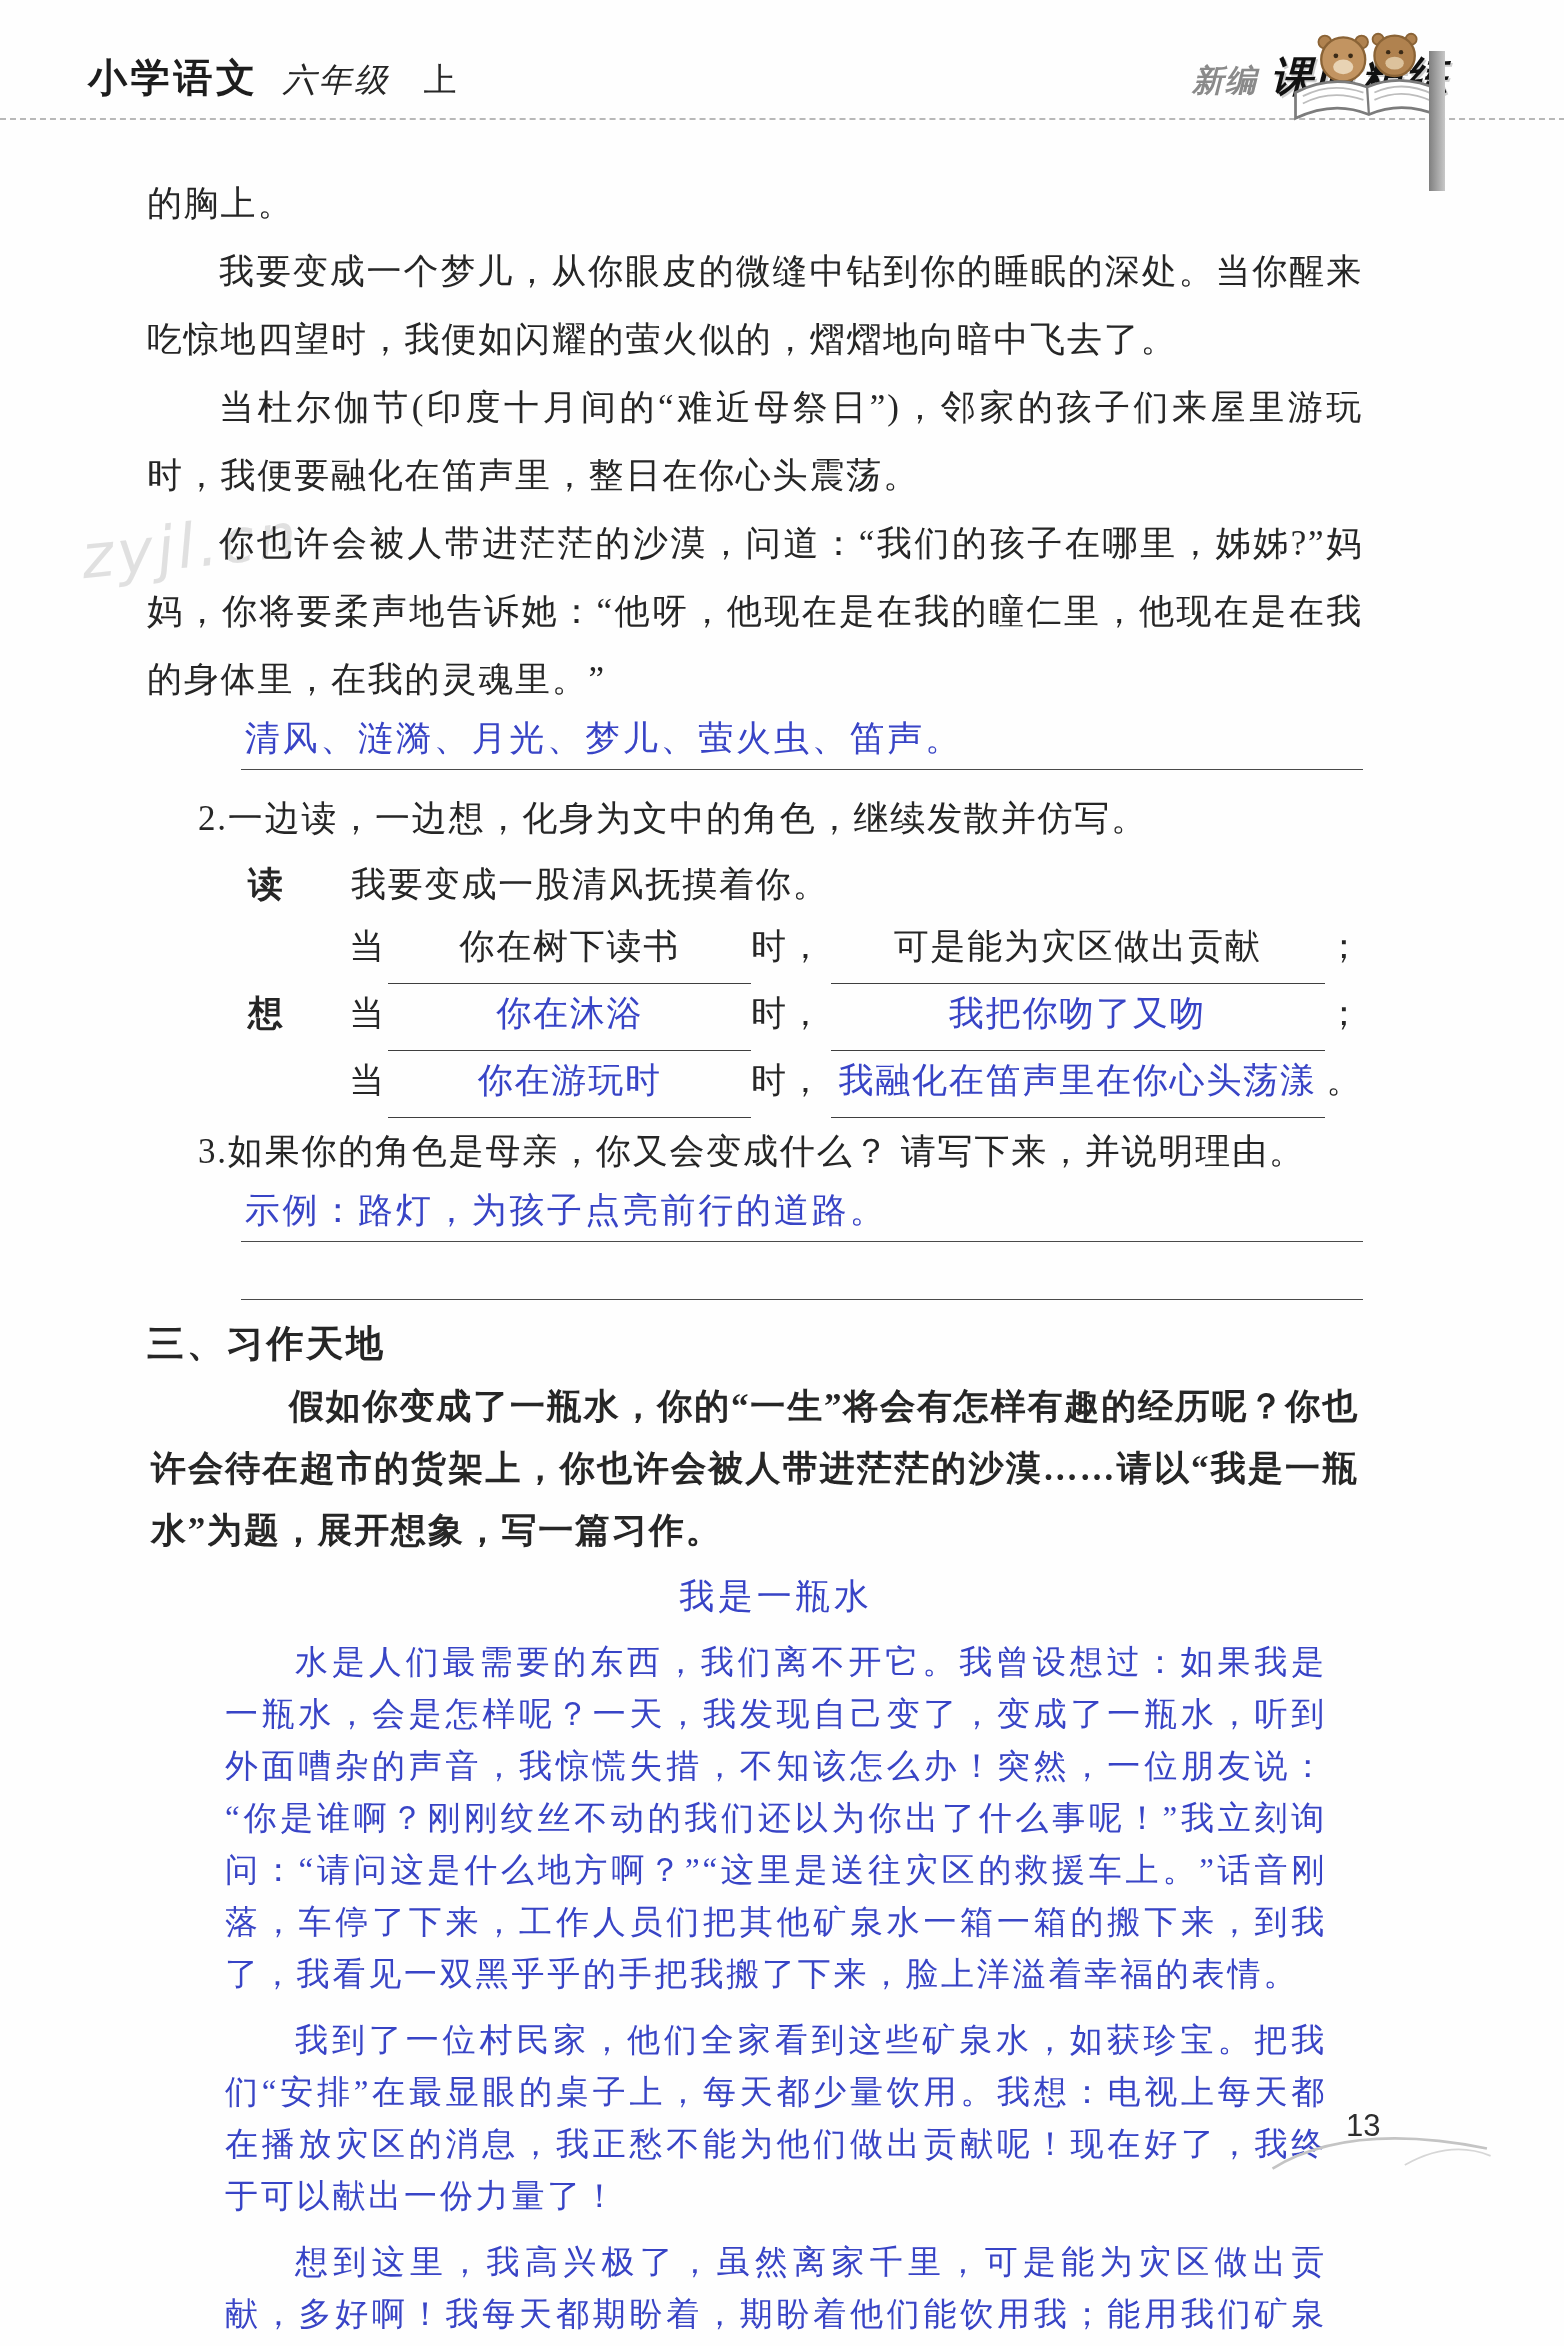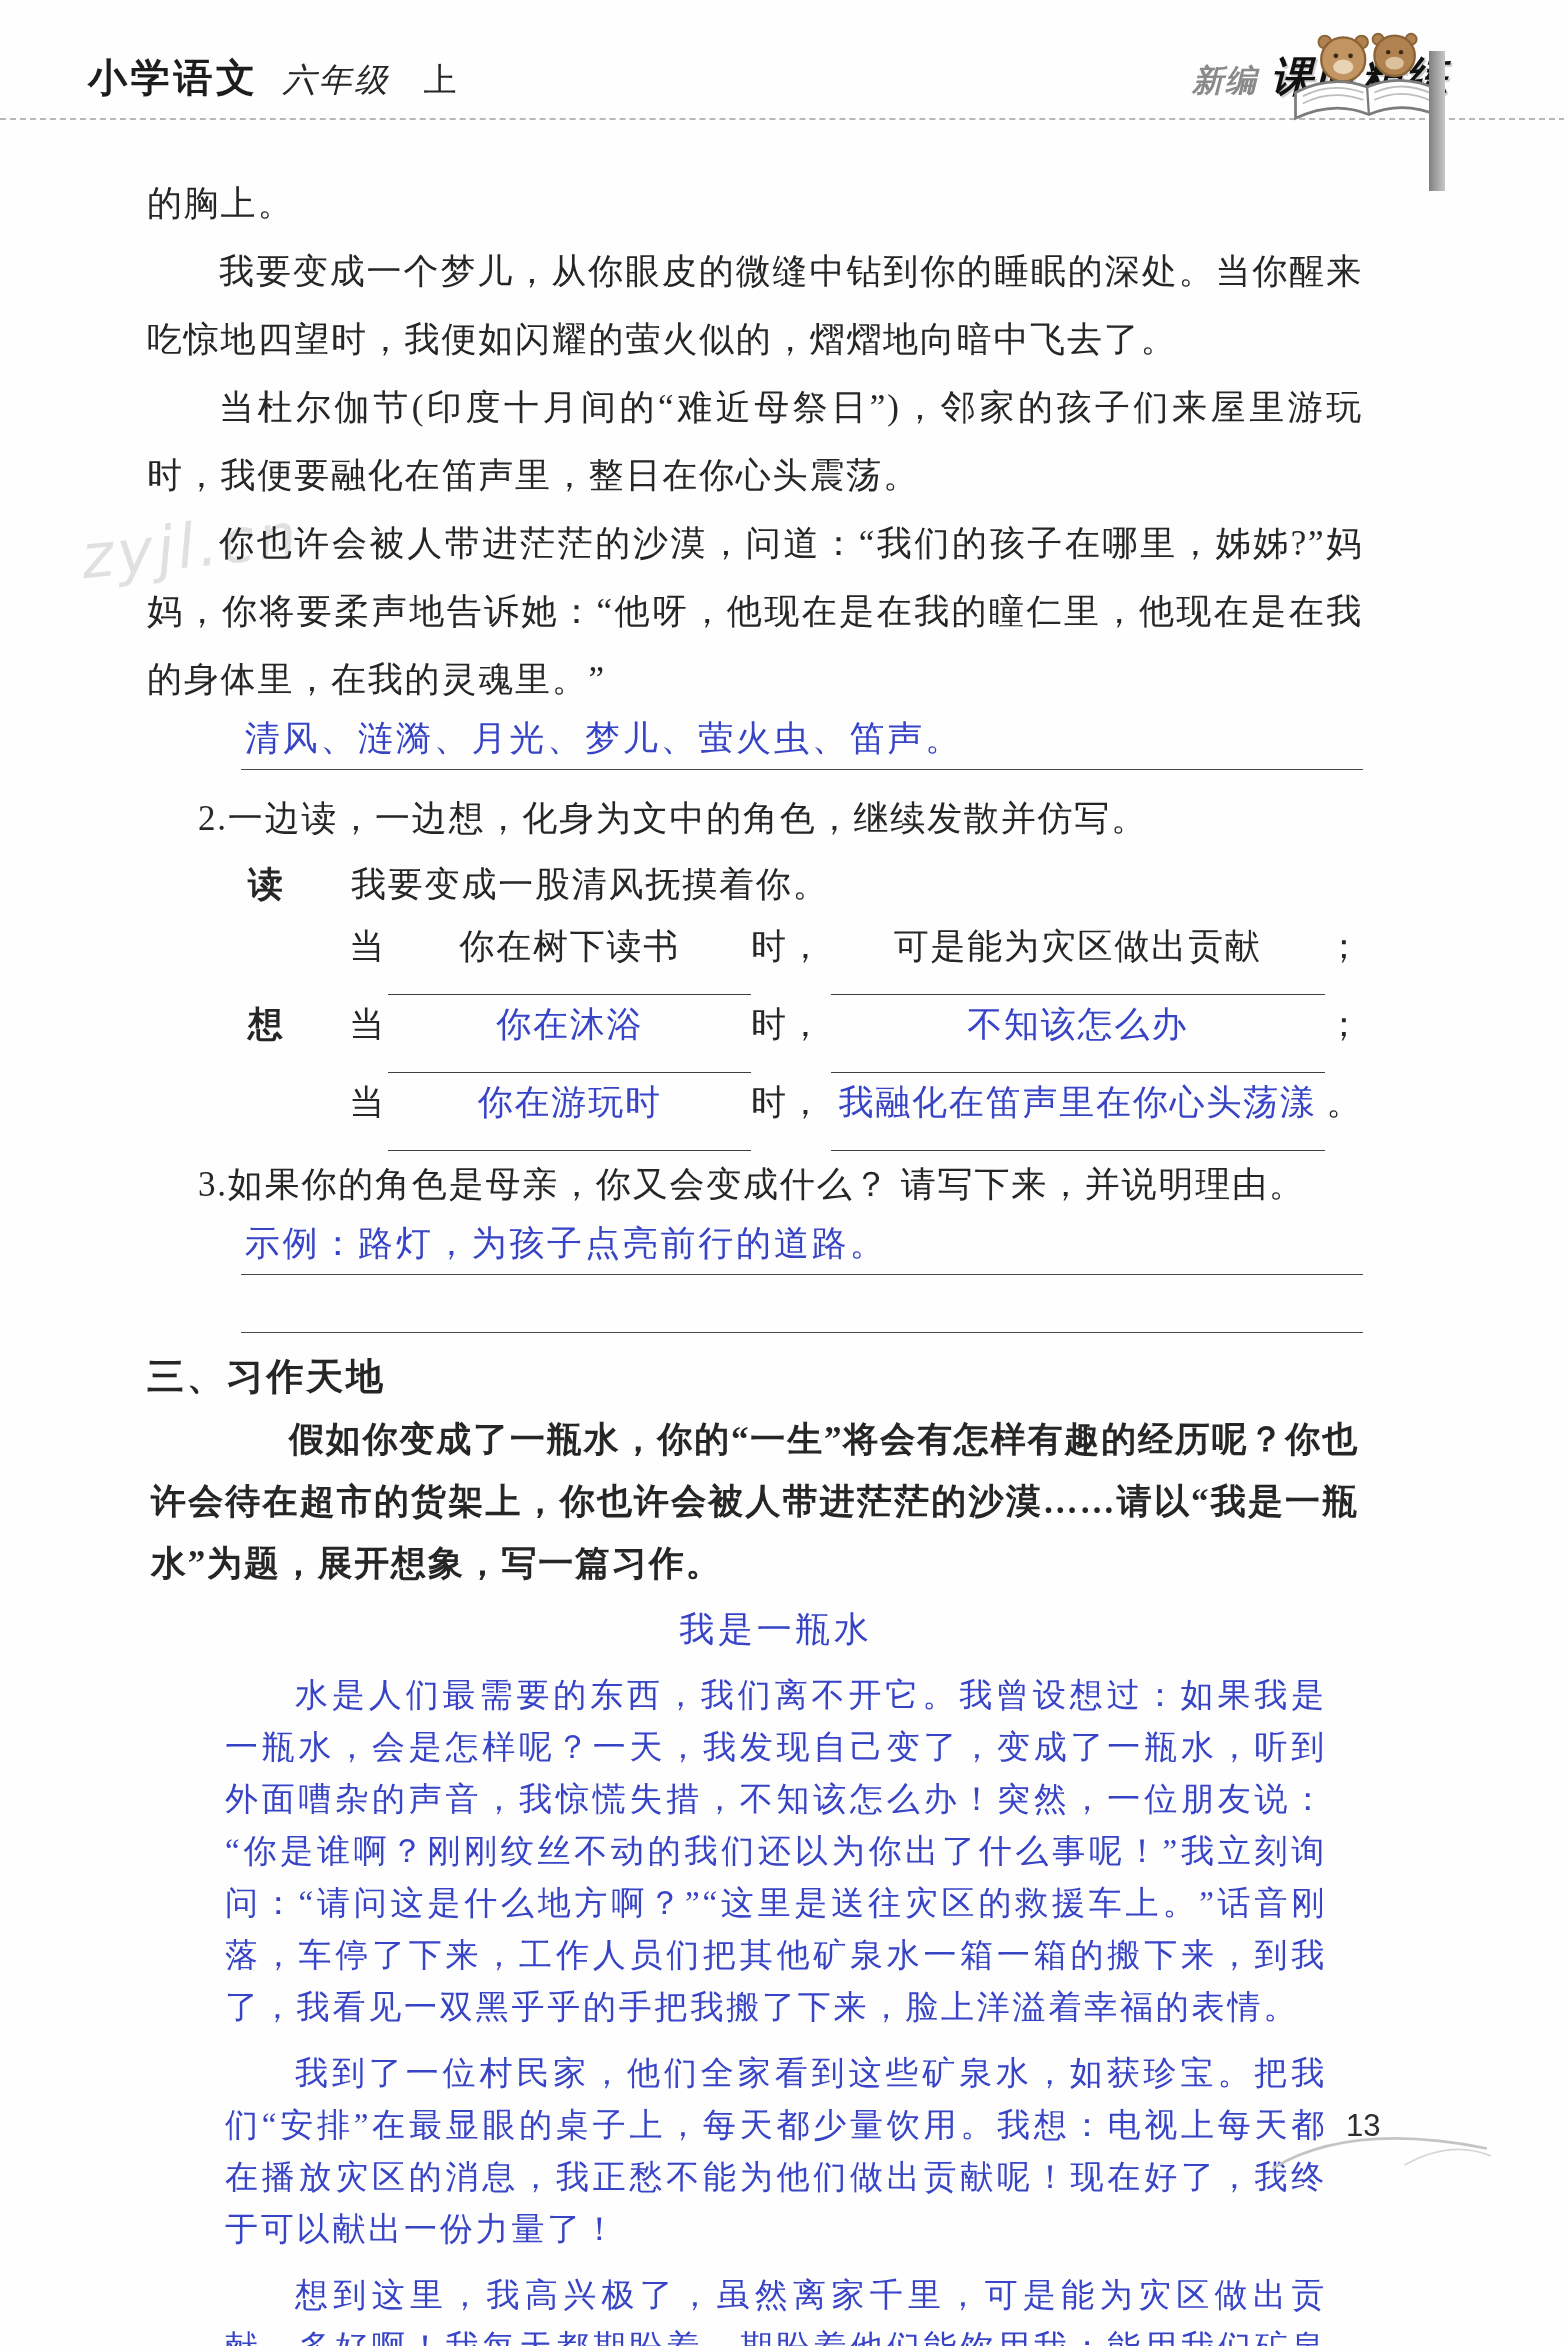--- a/index.html
+++ b/index.html
@@ -77,21 +77,21 @@
   .read-line {
     display:flex; align-items:baseline;
     margin-left:101px; font-size:35px; line-height:64px; letter-spacing:1.8px;
   }
   .role-label { display:inline-block; width:103px; font-weight:bold; }
   .fill-row {
     display:flex; align-items:baseline;
     margin-left:101px; font-size:35px; line-height:59px; letter-spacing:1.8px;
   }
   .dang { width:40px; }
-  .blank { border-bottom:1.8px solid #3f3f3f; text-align:center; padding-bottom:18px; white-space:nowrap; overflow:hidden; }
+  .blank { border-bottom:1.8px solid #3f3f3f; text-align:center; padding-bottom:7px; white-space:nowrap; overflow:hidden; }
   .blank1 { width:369px; }
   .mid { width:81px; text-align:left; }
   .blank2 { width:503px; }
   .endp { width:39px; text-align:right; }
 
   .section-title {
     margin:18.4px 0 7.3px 0; font-size:37px; font-weight:bold; letter-spacing:2.8px; line-height:51px;
   }
   .prompt {
     margin:4px; font-size:35px; line-height:62px; letter-spacing:1.8px;
@@ -178,21 +178,21 @@
       <span class="mid">时，</span>
       <span class="blank blank2">可是能为灾区做出贡献</span>
       <span class="endp">；</span>
     </div>
 
     <div class="fill-row">
       <span class="role-label">想</span>
       <span class="dang">当</span>
       <span class="blank blank1 blue">你在沐浴</span>
       <span class="mid">时，</span>
-      <span class="blank blank2 blue">不知该怎么办</span>
+      <span class="blank blank2 blue">我把你吻了又吻</span>
       <span class="endp">；</span>
     </div>
 
     <div class="fill-row">
       <span class="role-label"></span>
       <span class="dang">当</span>
       <span class="blank blank1 blue">你在游玩时</span>
       <span class="mid">时，</span>
       <span class="blank blank2 blue">我融化在笛声里在你心头荡漾</span>
       <span class="endp">。</span>

